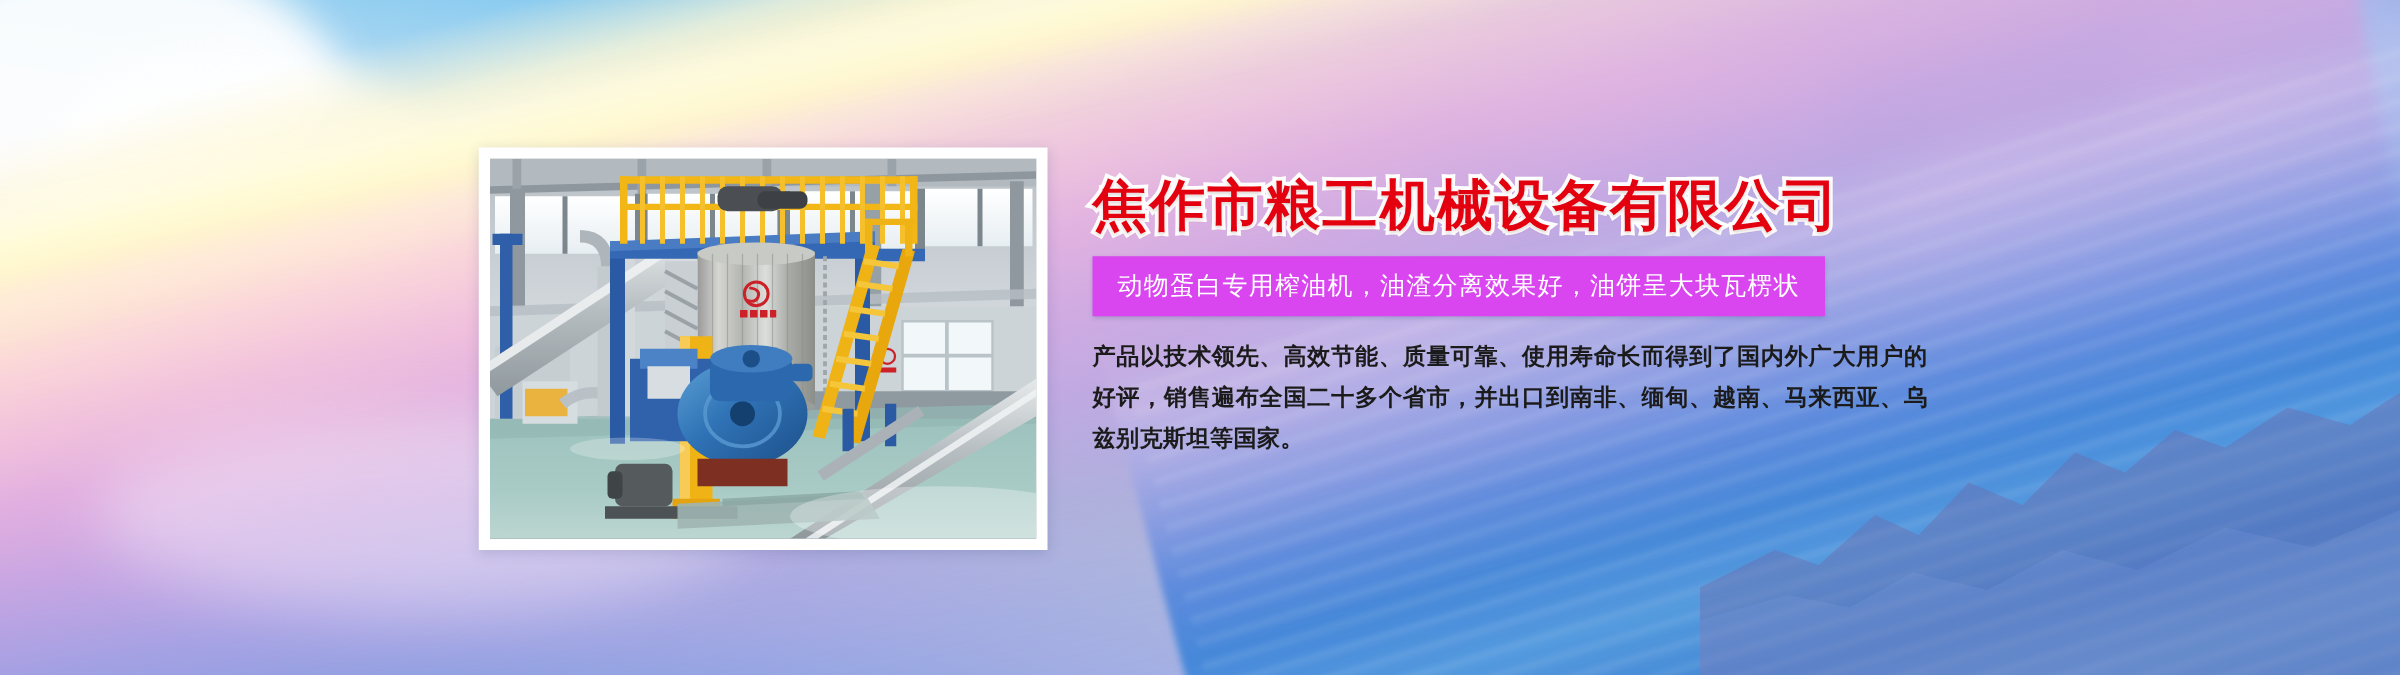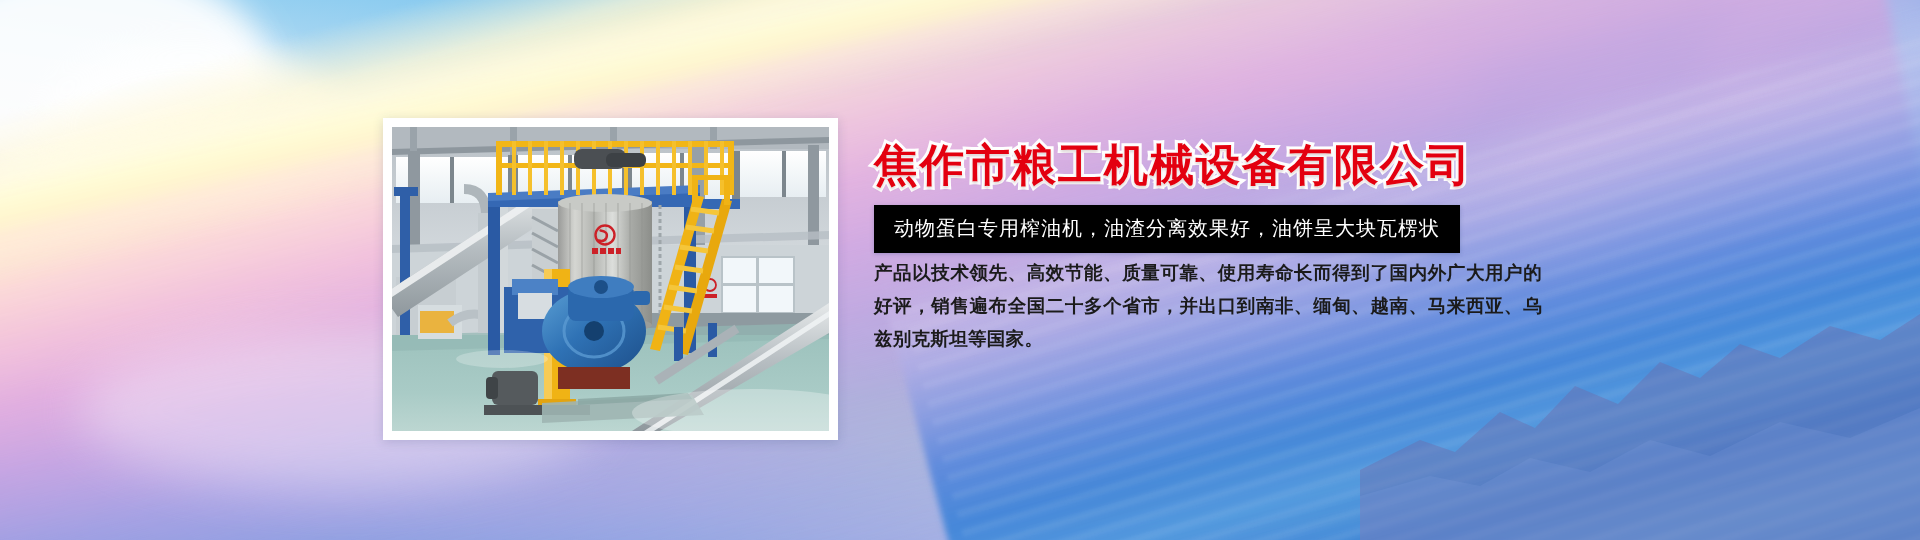--- a/index.html
+++ b/index.html
@@ -193,30 +193,30 @@
     color:#e3000f;
     -webkit-text-stroke:6px #ffffff;
     paint-order:stroke fill;
     text-shadow:
        0 0 1px #fff, 0 2px 3px rgba(120,90,90,.28);
     white-space:nowrap;
     margin-bottom:16px;
   }
   .subbar {
     display:inline-block;
-    background:#000000;
+    background:#d946ef;
     color:#ffffff;
     font-size:20px;
     letter-spacing:1px;
     padding:10px 20px 11px 20px;
     white-space:nowrap;
     box-shadow:0 1px 4px rgba(20,50,110,.25);
   }
   .para {
-    margin-top:4px;
+    margin-top:16px;
     width:668px;
     font-size:18.5px;
     font-weight:bold;
     line-height:1.78;
     color:#1b1b1b;
     letter-spacing:.3px;
     text-align:justify;
   }
 </style>
 </head>

